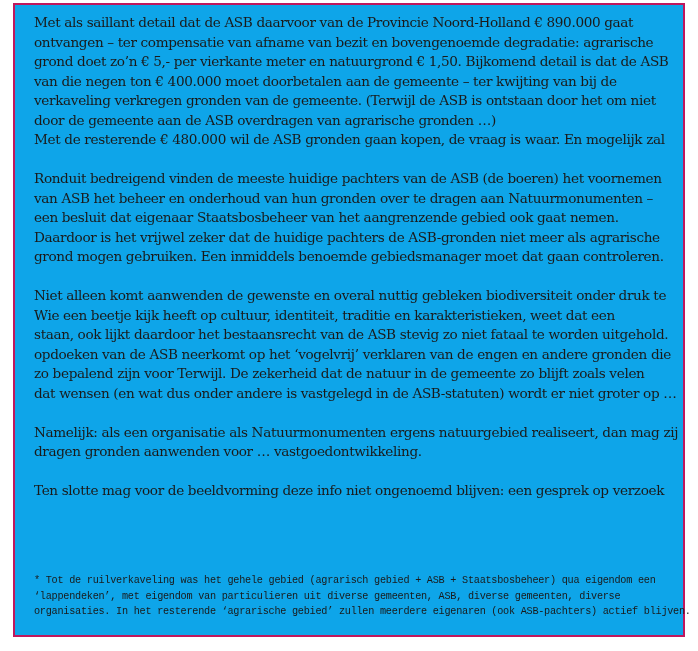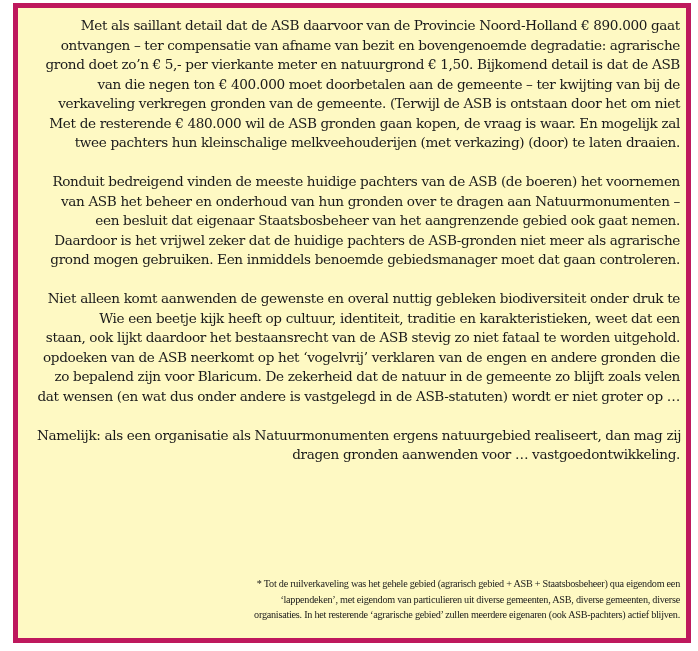--- a/index.html
+++ b/index.html
@@ -1,80 +1,80 @@
 <!DOCTYPE html>
 <html><head>
 <meta charset="utf-8">
 <style>
   html, body { margin: 0; padding: 0; background: #ffffff; }
   body { width: 698px; height: 651px; position: relative; overflow: hidden; }
   .frame {
     position: absolute;
     left: 13px; top: 3px;
     width: 668px; height: 630px;
-    border: 5px solid #be185d;
+    border: 2px solid #be185d;
     box-sizing: content-box;
-    background: #fef9c3;
-    text-align: right;
+    background: #0ea5e9;
   }
   .content {
     position: absolute;
     left: 19px; top: 8px; right: 6px;
     font-family: "DejaVu Serif", serif;
     font-size: 13.6px;
     line-height: 19.5px;
     color: #1a1a1a;
     letter-spacing: -0.35px;
   }
   .line { white-space: nowrap; display: block; }
   .para { margin: 0 0 19.5px 0; }
   .footnote {
     position: absolute;
     left: 19px; top: 568px; right: 6px;
-    font-family: Liberation Serif, serif;
+    font-family: Liberation Mono, monospace;
     font-size: 10.2px;
     line-height: 15.5px;
     color: #1a1a1a;
     letter-spacing: -0.25px;
   }
 </style>
 </head>
 <body>
 
 <div class="frame">
   <div class="content">
     <p class="para">
       <span class="line">Met als saillant detail dat de ASB daarvoor van de Provincie Noord-Holland € 890.000 gaat</span>
       <span class="line">ontvangen – ter compensatie van afname van bezit en bovengenoemde degradatie: agrarische</span>
       <span class="line">grond doet zo’n € 5,- per vierkante meter en natuurgrond € 1,50. Bijkomend detail is dat de ASB</span>
       <span class="line">van die negen ton € 400.000 moet doorbetalen aan de gemeente – ter kwijting van bij de</span>
       <span class="line">verkaveling verkregen gronden van de gemeente. (Terwijl de ASB is ontstaan door het om niet</span>
+      <span class="line">door de gemeente aan de ASB overdragen van agrarische gronden …)</span>
       <span class="line">Met de resterende € 480.000 wil de ASB gronden gaan kopen, de vraag is waar. En mogelijk zal</span>
-      <span class="line">twee pachters hun kleinschalige melkveehouderijen (met verkazing) (door) te laten draaien.</span>
     </p>
     <p class="para">
       <span class="line">Ronduit bedreigend vinden de meeste huidige pachters van de ASB (de boeren) het voornemen</span>
       <span class="line">van ASB het beheer en onderhoud van hun gronden over te dragen aan Natuurmonumenten –</span>
       <span class="line">een besluit dat eigenaar Staatsbosbeheer van het aangrenzende gebied ook gaat nemen.</span>
       <span class="line">Daardoor is het vrijwel zeker dat de huidige pachters de ASB-gronden niet meer als agrarische</span>
       <span class="line">grond mogen gebruiken. Een inmiddels benoemde gebiedsmanager moet dat gaan controleren.</span>
     </p>
     <p class="para">
       <span class="line">Niet alleen komt aanwenden de gewenste en overal nuttig gebleken biodiversiteit onder druk te</span>
       <span class="line">Wie een beetje kijk heeft op cultuur, identiteit, traditie en karakteristieken, weet dat een</span>
       <span class="line">staan, ook lijkt daardoor het bestaansrecht van de ASB stevig zo niet fataal te worden uitgehold.</span>
       <span class="line">opdoeken van de ASB neerkomt op het ‘vogelvrij’ verklaren van de engen en andere gronden die</span>
-      <span class="line">zo bepalend zijn voor Blaricum. De zekerheid dat de natuur in de gemeente zo blijft zoals velen</span>
+      <span class="line">zo bepalend zijn voor Terwijl. De zekerheid dat de natuur in de gemeente zo blijft zoals velen</span>
       <span class="line">dat wensen (en wat dus onder andere is vastgelegd in de ASB-statuten) wordt er niet groter op …</span>
     </p>
     <p class="para">
       <span class="line">Namelijk: als een organisatie als Natuurmonumenten ergens natuurgebied realiseert, dan mag zij</span>
       <span class="line">dragen gronden aanwenden voor … vastgoedontwikkeling.</span>
     </p>
     <p class="para">
+      <span class="line">Ten slotte mag voor de beeldvorming deze info niet ongenoemd blijven: een gesprek op verzoek</span>
     </p>
   </div>
   <div class="footnote">
     <span class="line">* Tot de ruilverkaveling was het gehele gebied (agrarisch gebied + ASB + Staatsbosbeheer) qua eigendom een</span>
     <span class="line">‘lappendeken’, met eigendom van particulieren uit diverse gemeenten, ASB, diverse gemeenten, diverse</span>
     <span class="line">organisaties. In het resterende ‘agrarische gebied’ zullen meerdere eigenaren (ook ASB-pachters) actief blijven.</span>
   </div>
 </div>
 
 </body></html>

